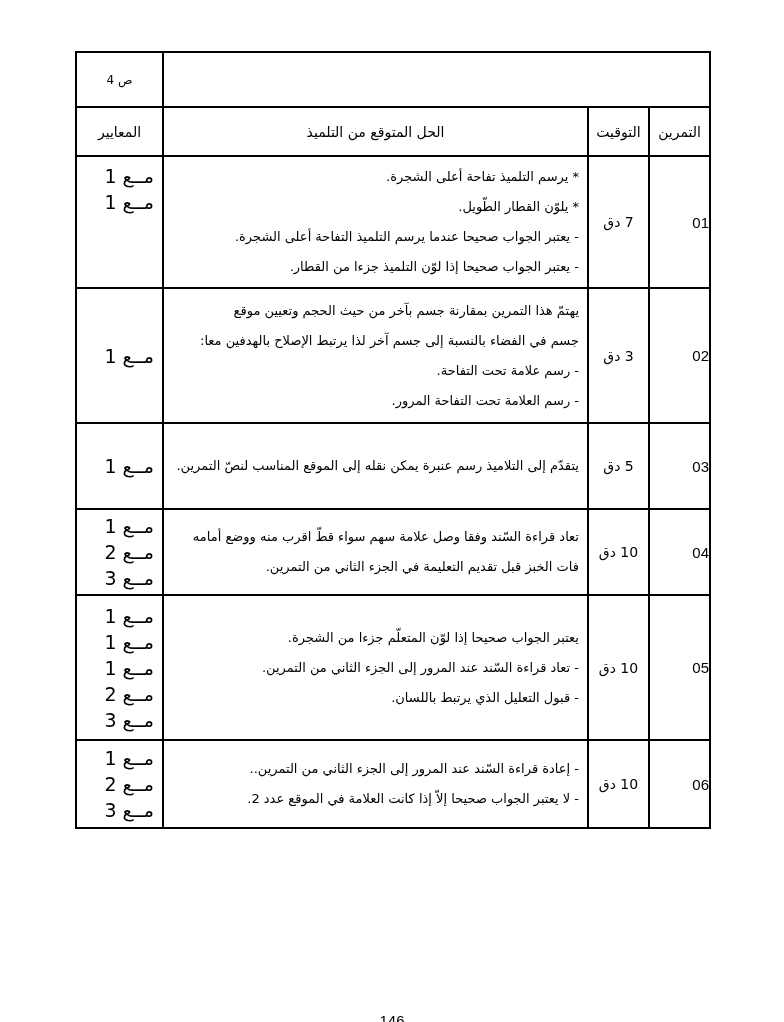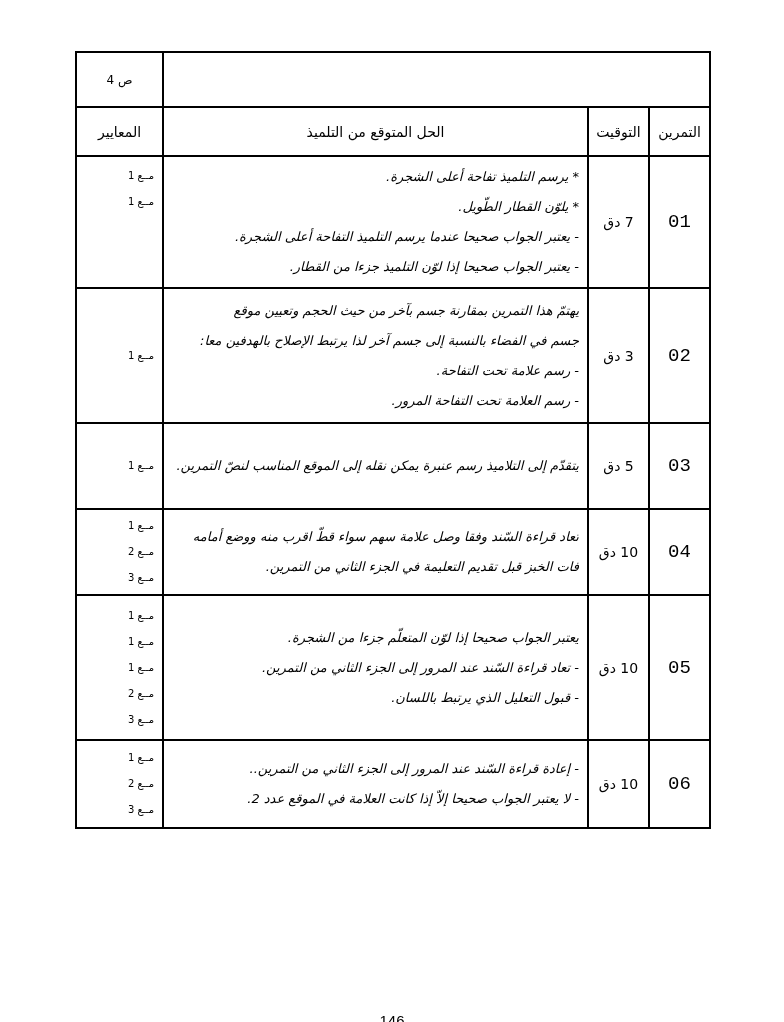--- a/index.html
+++ b/index.html
@@ -11,26 +11,26 @@
   .col-crit { width: 87px; }
   .col-content { width: 425px; }
   .col-time { width: 61px; }
   .col-ex { width: 61px; }
   .row-top td { height: 53px; }
   .row-title td { height: 54px; }
   .row-head th { height: 47px; font-weight: normal; font-size: 14px; }
   .pg-label { text-align: center; font-size: 12px; direction: rtl; }
   .title-cell { text-align: center; font-size: 14px; direction: rtl; }
   .crit-list { display: flex; flex-direction: column; align-items: flex-end; padding: 6px 8px 6px 0; }
-  .crit-item { direction: rtl; white-space: nowrap; font-size: 10px; line-height: 26px; }
+  .crit-item { direction: rtl; white-space: nowrap; font-size: 19px; line-height: 26px; }
   .content-cell { direction: rtl; text-align: right; font-size: 13px; line-height: 30px;
-                  padding: 4px 8px !important; font-style: italic; }
+                  padding: 4px 8px !important; }
   .content-line { display: block; white-space: nowrap; overflow: hidden; }
   .time-cell { text-align: center; direction: rtl; font-size: 14px; }
-  .ex-cell { text-align: center; font-size: 19px; font-family: Liberation Mono, monospace; }
+  .ex-cell { text-align: right; font-size: 15px; font-family: Liberation Sans, sans-serif; }
   .page-number { position: absolute; left: 0; width: 784px; top: 1012px; text-align: center;
                  font-family: "Liberation Sans", sans-serif; font-size: 15px; }
 </style>
 </head>
 <body>
 
 <table class="page-table">
   <colgroup>
     <col class="col-crit">
       <col class="col-content">

